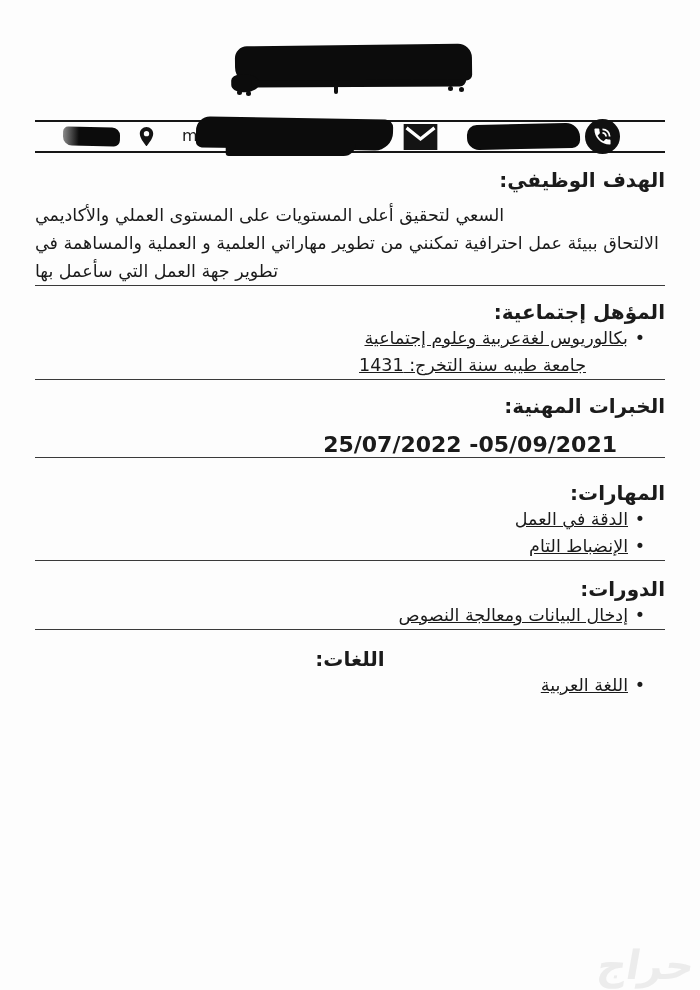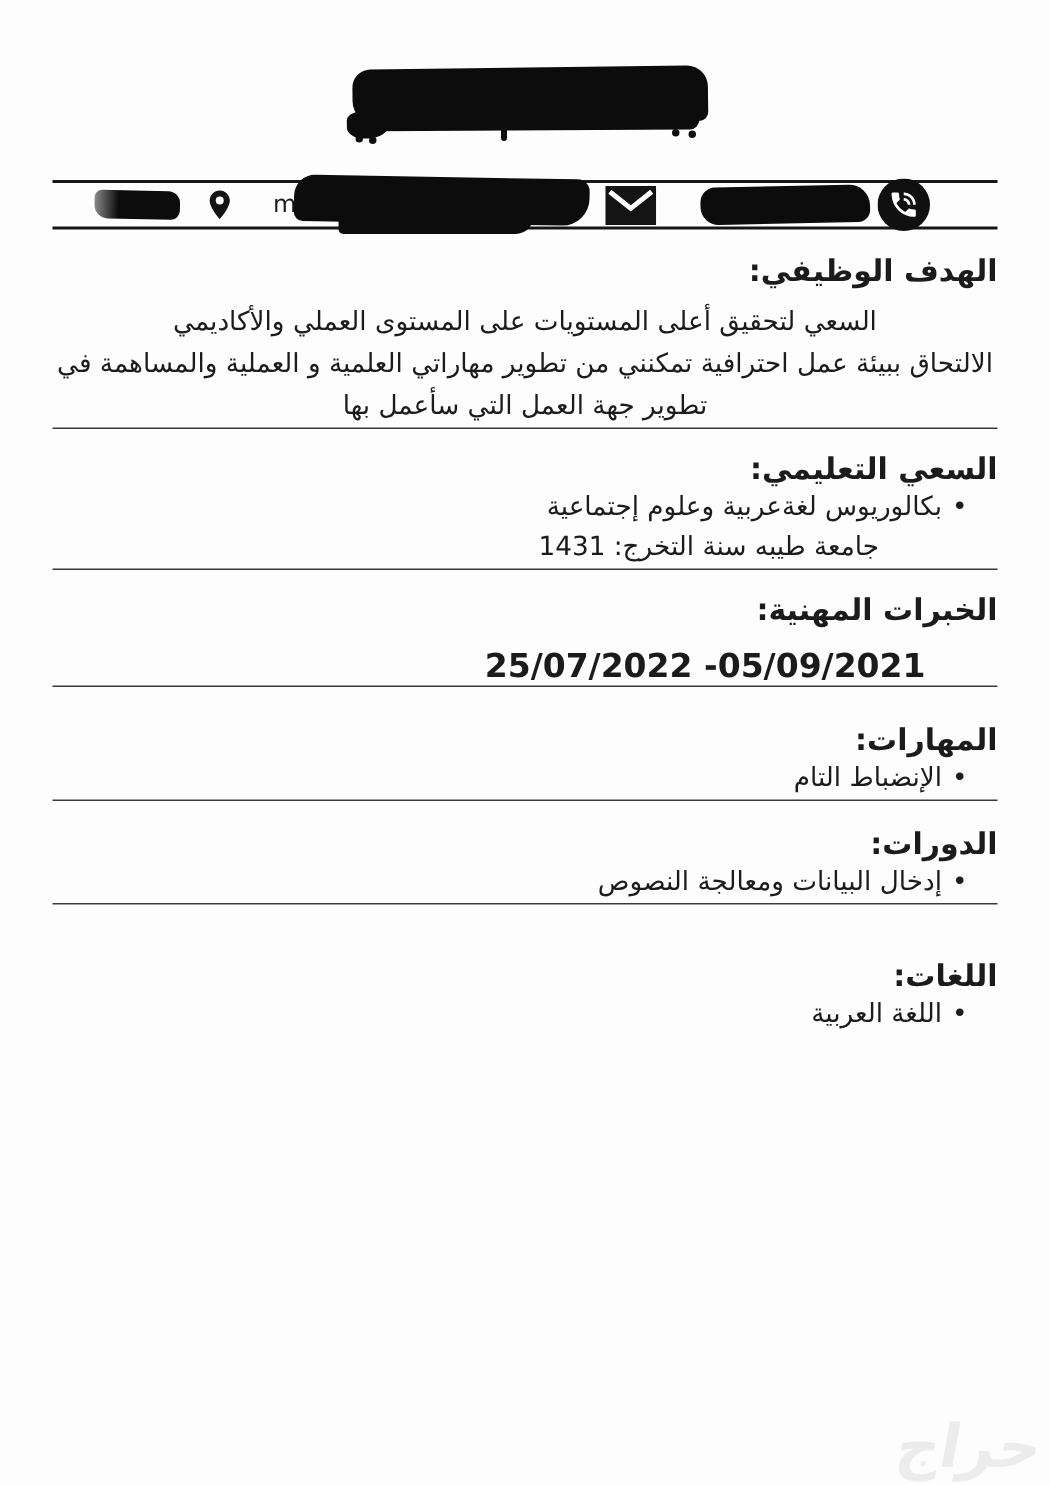--- a/index.html
+++ b/index.html
@@ -45,31 +45,31 @@
   main{position:absolute;left:35px;right:35px;top:151px;}
   h2{
     margin:0;font-size:20px;line-height:26px;font-weight:bold;
     direction:rtl;text-align:right;letter-spacing:0;
   }
   .h-objective{margin-top:16px;}
   .h-education{margin-top:13px;}
   .h-experience{margin-top:13px;}
   .h-skills{margin-top:22px;}
   .h-courses{margin-top:15px;}
-  .h-languages{margin-top:34px;}
-  .para{margin-top:8px;direction:rtl;text-align:center;font-size:17.5px;}
+  .h-languages{margin-top:16px;text-align:center;}
+  .para{margin-top:8px;direction:rtl;text-align:left;font-size:17.5px;}
   .para div{line-height:28px;}
   hr.divider{border:none;border-top:1.7px solid #3a3a3a;margin:0;}
   .hr1{margin-top:12px;} .hr2{margin-top:11px;} .hr3{margin-top:15px;}
   .hr4{margin-top:12px;border-top:2.5px solid #1d1d1d;} .hr5{margin-top:33px;}
   ul.list{
     margin:0;padding:0 20px 0 0;list-style:none;direction:rtl;text-align:right;
     font-size:17.5px;
   }
-  ul.list li{position:relative;padding-right:17px;line-height:27px;}
+  ul.list li{position:relative;padding-right:17px;line-height:27px;text-decoration:underline;}
   ul.list li::before{content:"\2022";position:absolute;right:0;top:0;}
   .ul-education{margin-top:8px;}
   .ul-experience{margin-top:10px;}
   .ul-skills{margin-top:6px;}
   .ul-courses{margin-top:11px;}
   .ul-languages{margin-top:10px;}
   .sub-line{margin-right:42px;line-height:27px;text-align:right;}
   .date-line{
     margin-top:14px;margin-right:48px;direction:ltr;text-align:right;
     font-weight:bold;font-size:22px;line-height:24px;
@@ -127,41 +127,42 @@
     <div class="para">
       <div>السعي لتحقيق أعلى المستويات على المستوى العملي والأكاديمي</div>
       <div>الالتحاق ببيئة عمل احترافية تمكنني من تطوير مهاراتي العلمية و العملية والمساهمة في</div>
       <div>تطوير جهة العمل التي سأعمل بها</div>
     </div>
   </section>
 
   <hr class="divider hr1">
 
   <section>
-    <h2 class="h-education">السعي التعليمي:</h2>
+    <h2 class="h-education">المؤهل إجتماعية:</h2>
     <ul class="list ul-education">
       <li>
         <div>بكالوريوس لغةعربية وعلوم إجتماعية</div>
         <div class="sub-line">جامعة طيبه سنة التخرج: 1431</div>
       </li>
     </ul>
   </section>
 
   <hr class="divider hr2">
 
   <section>
     <h2 class="h-experience">الخبرات المهنية:</h2>
     <div class="date-line">25/07/2022 -05/09/2021</div>
   </section>
 
   <hr class="divider hr3">
 
   <section>
     <h2 class="h-skills">المهارات:</h2>
     <ul class="list ul-skills">
+        <li>الدقة في العمل</li>
         <li>الإنضباط التام</li>
       </ul>
   </section>
 
   <hr class="divider hr4">
 
   <section>
     <h2 class="h-courses">الدورات:</h2>
     <ul class="list ul-courses">
         <li>إدخال البيانات ومعالجة النصوص</li>

